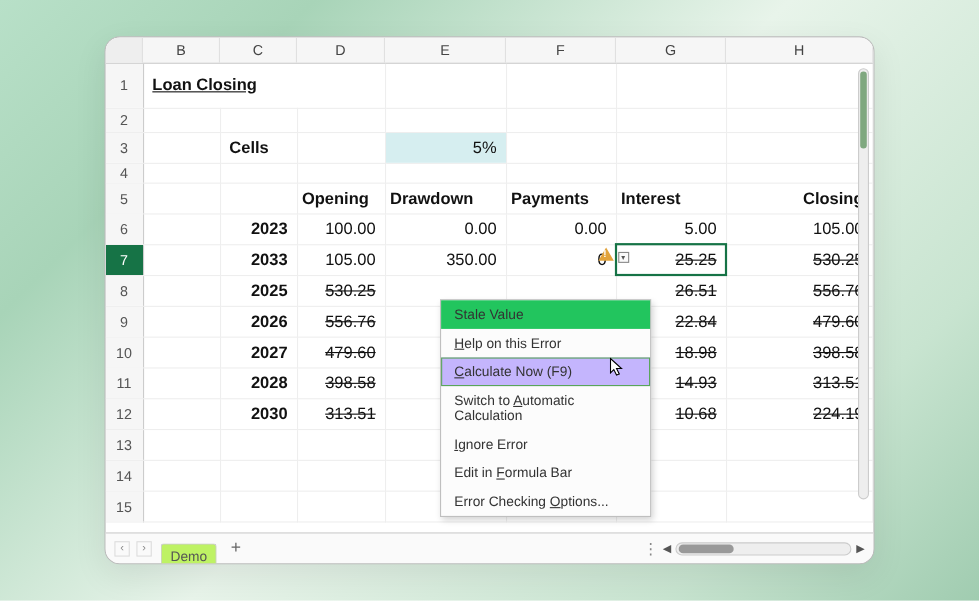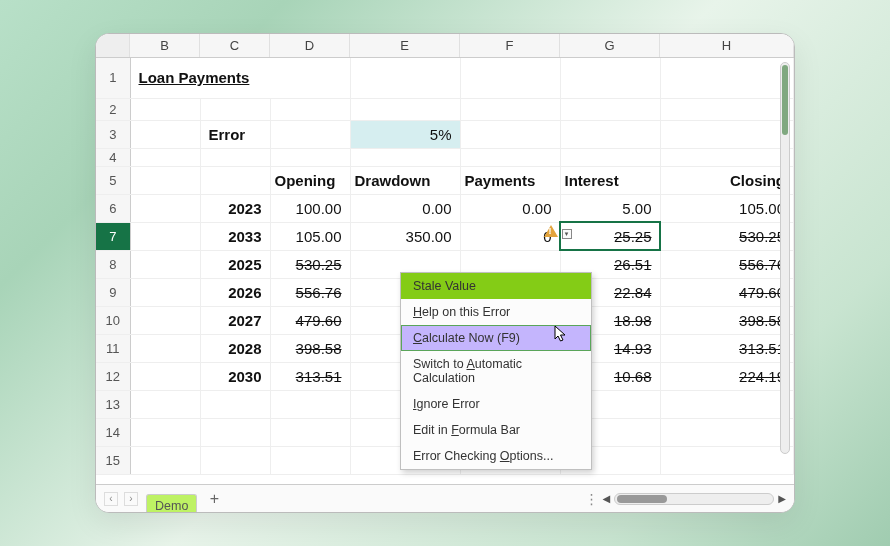--- a/index.html
+++ b/index.html
@@ -128,21 +128,21 @@
     border:1px solid #bfbfbf;
     box-shadow: 2px 3px 6px rgba(0,0,0,0.18);
     font-size: 12.5px;
     color:#333;
     z-index:10;
   }
   .ctx .item {
     padding: 6px 12px;
     cursor: default;
   }
-  .ctx .item.sel { background:#84cc16; }
+  .ctx .item.sel { background:#22c55e; }
   .ctx .item.hover { background:#c4b5fd; outline:1px solid #5aa55a; outline-offset:-1px; }
   .ctx u { text-decoration: underline; }
   .cursor {
     position:absolute;
     left: 458px; top:291px;
     width:14px;height:18px;
     z-index:20;
   }
   .cursor svg { width:100%;height:100%; }
   
@@ -191,40 +191,40 @@
           <col class="cC">
           <col class="cD">
           <col class="cE">
           <col class="cF">
           <col class="cG">
           <col class="cH">
       </colgroup>
       <tbody id="grid-body">
           <tr class="row1">
             <td class="rownum">1</td>
-            <td class="title-cell" colspan="3">Loan Payments</td>
+            <td class="title-cell" colspan="3">Loan Closing</td>
             <td></td>
             <td></td>
             <td></td>
             <td></td>
           </tr>
           <tr class="row2">
             <td class="rownum">2</td>
             <td></td>
             <td></td>
             <td></td>
             <td></td>
             <td></td>
             <td></td>
             <td></td>
           </tr>
           <tr>
             <td class="rownum">3</td>
             <td></td>
-            <td class="label">Error</td>
+            <td class="label">Cells</td>
             <td></td>
             <td class="rate-cell">5%</td>
             <td></td>
             <td></td>
             <td></td>
           </tr>
           <tr class="row4">
             <td class="rownum">4</td>
             <td></td>
             <td></td>

